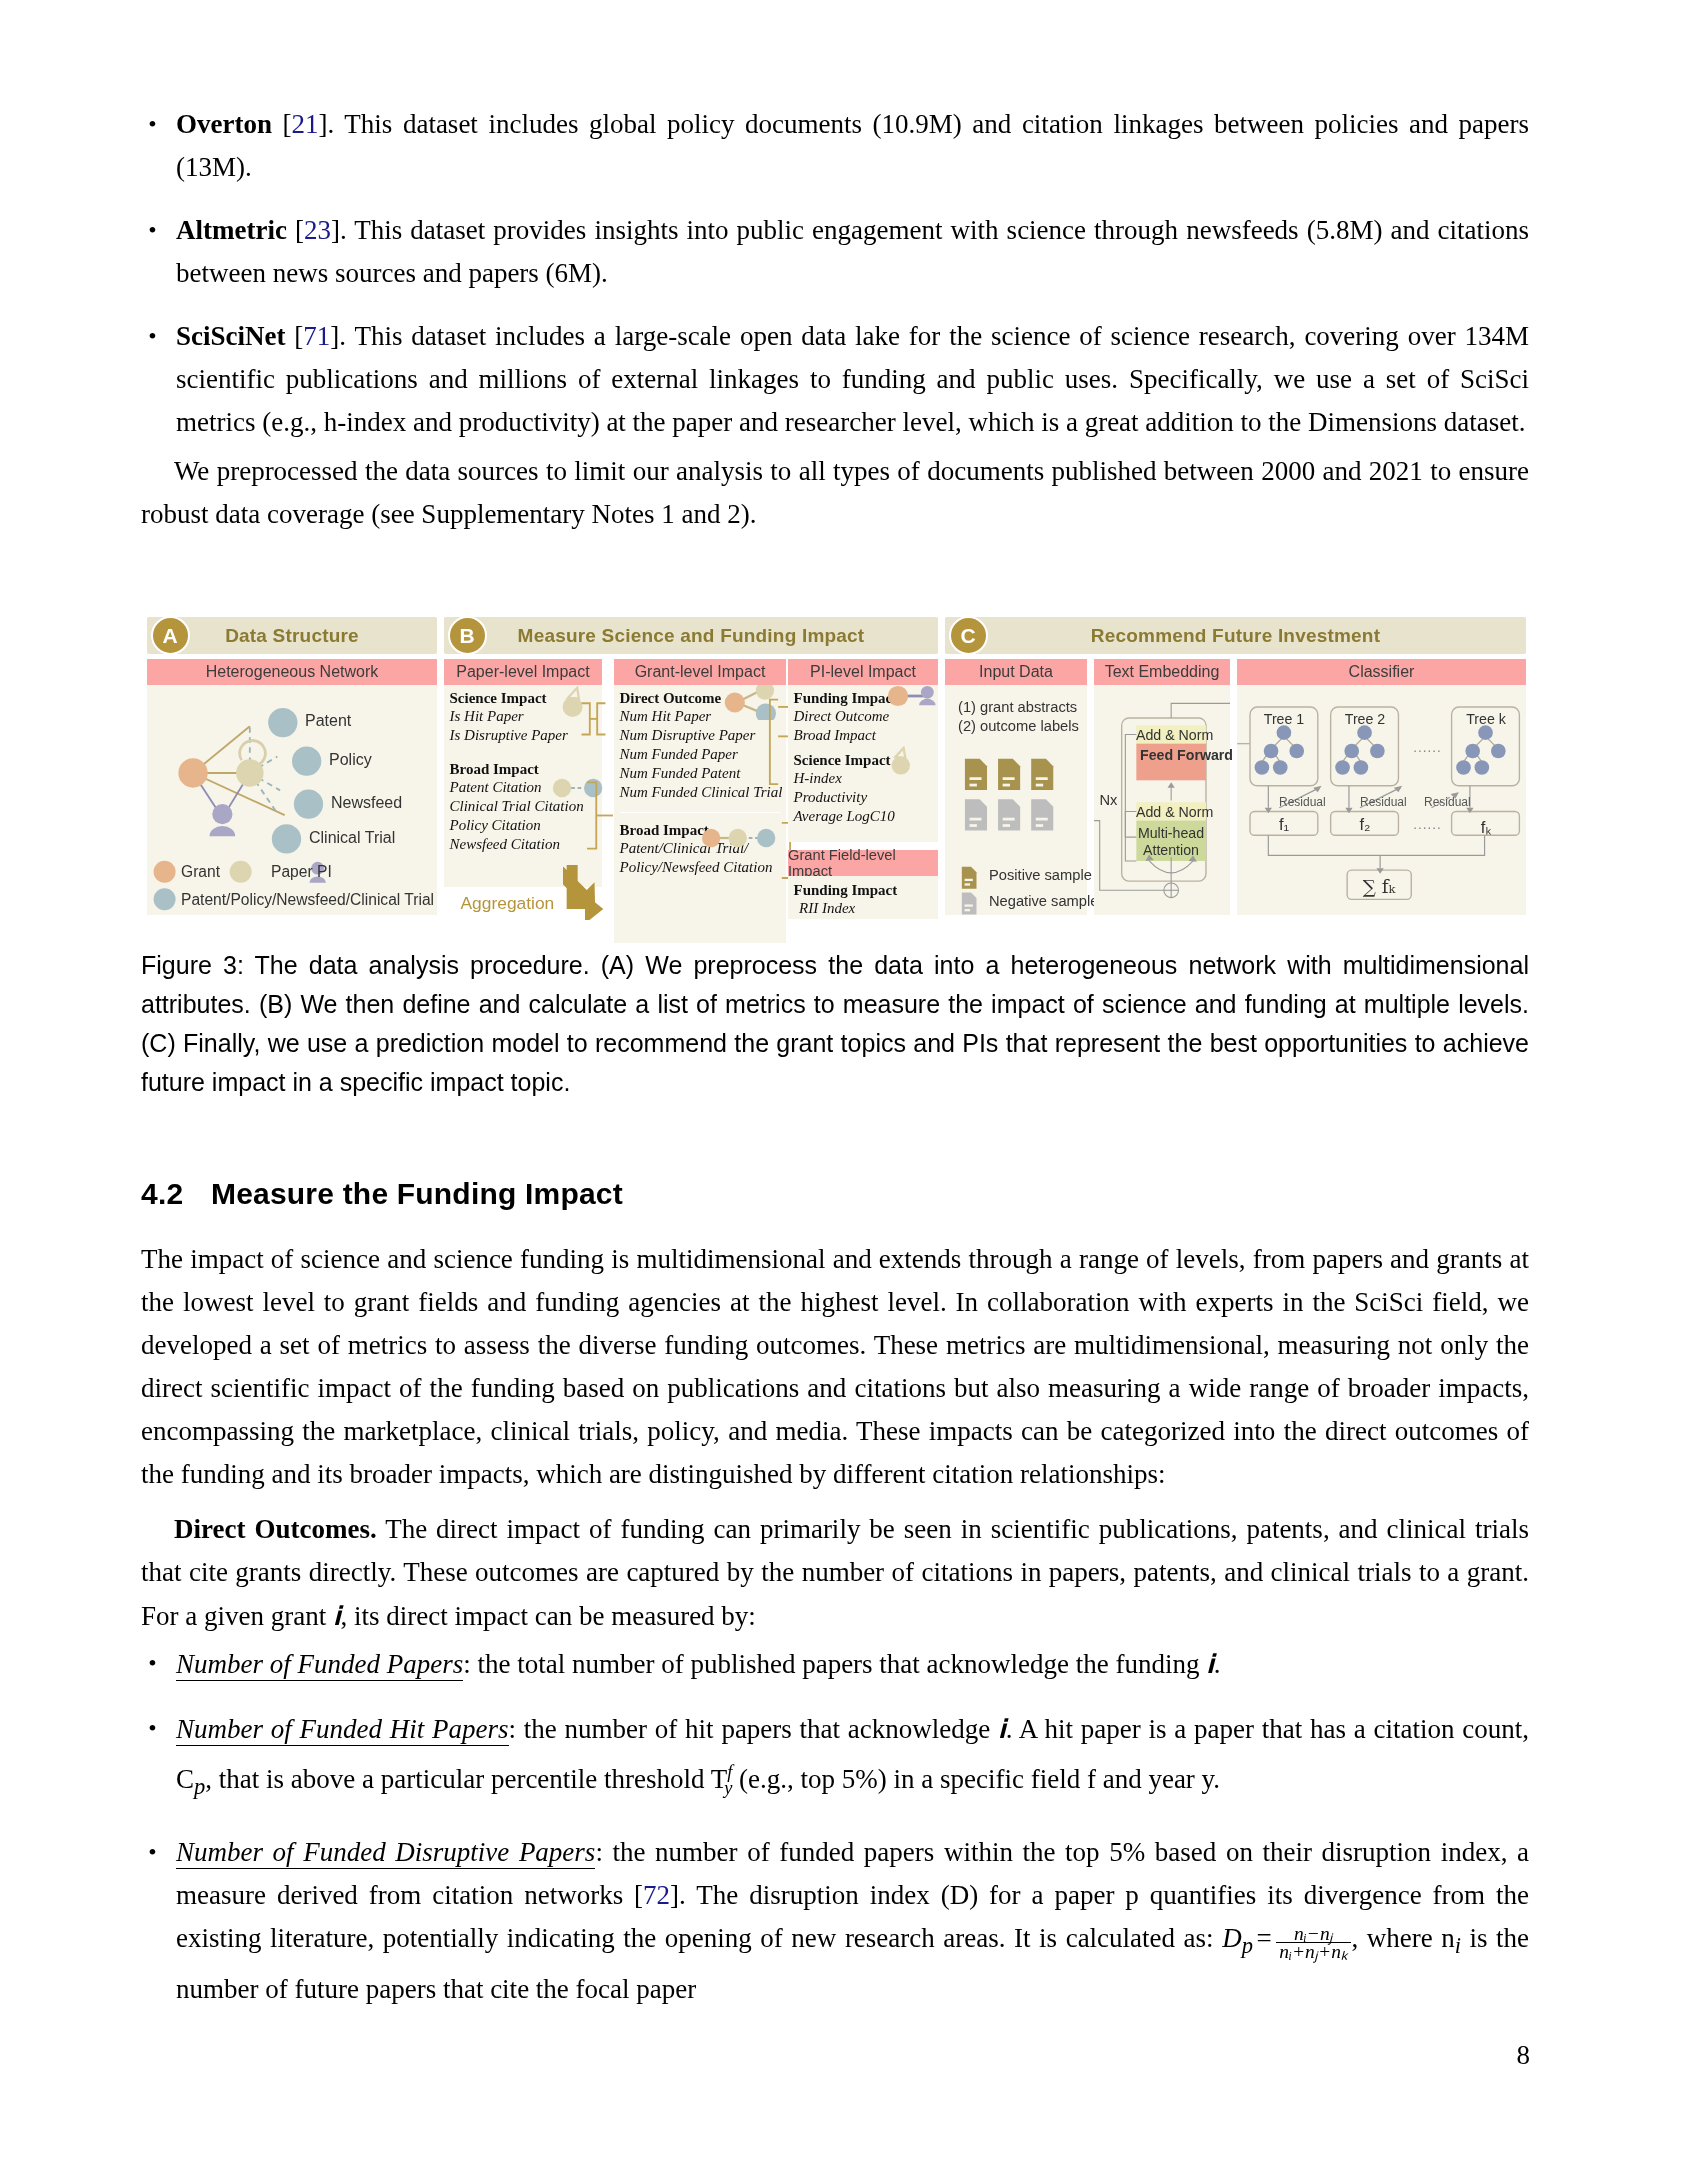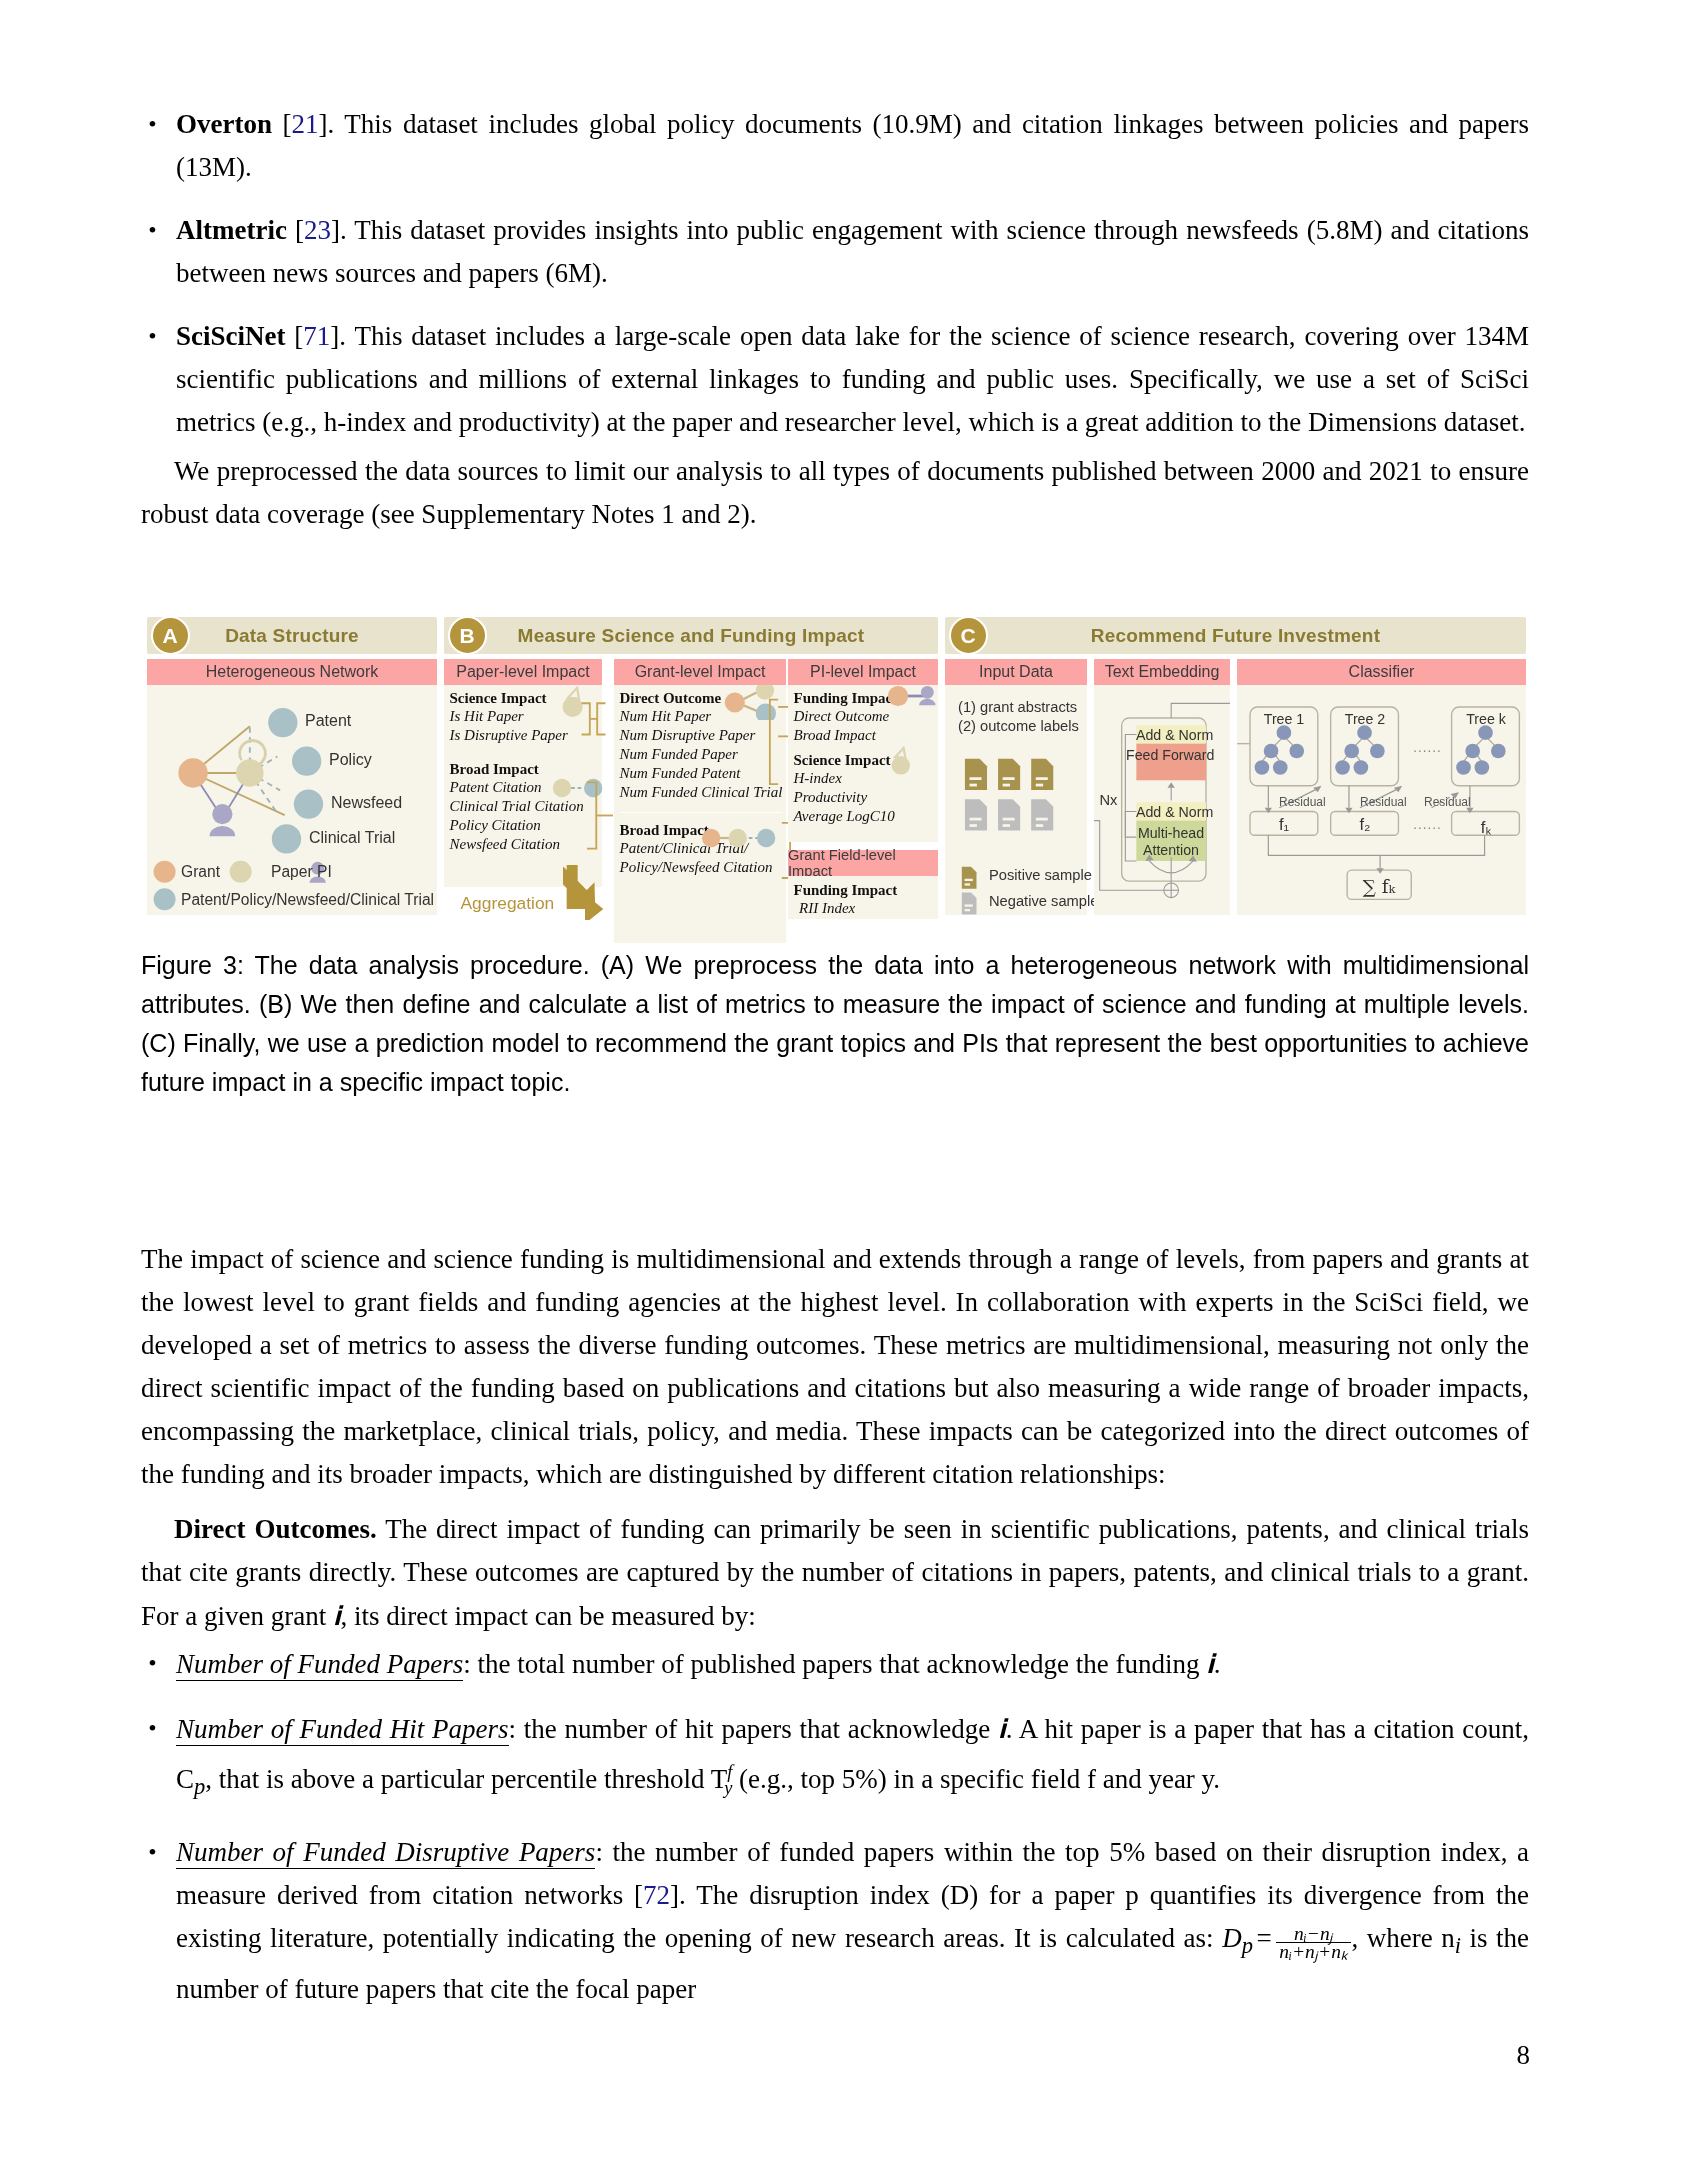--- a/index.html
+++ b/index.html
@@ -310,21 +310,21 @@
               <path d="M56 192 l4 -7 l5 6 z" fill="#9a9a9a"></path>
               <path d="M103 192 l5 -6 l4 7 z" fill="#9a9a9a"></path>
               <circle cx="84" cy="224" r="8" fill="none" stroke="#9a9a9a" stroke-width="1.2"></circle>
               <line x1="76" y1="224" x2="92" y2="224" stroke="#9a9a9a" stroke-width="1.2"></line>
               <line x1="84" y1="216" x2="84" y2="232" stroke="#9a9a9a" stroke-width="1.2"></line>
               <path d="M84 216 v-24" stroke="#9a9a9a" stroke-width="1.2"></path>
               <path d="M-14 148 h20 v76 h70" fill="none" stroke="#9a9a9a" stroke-width="1.2"></path>
               <path d="M84 36 v-16 h70" fill="none" stroke="#9a9a9a" stroke-width="1.2"></path>
             </svg>
             <div class="ttl2" style="left:42px;top:42px;width:70px;">Add &amp; Norm</div>
-            <div class="ttl2" style="left:32px;top:62px;width:60px;line-height:16.5px;">Feed Forward</div>
+            <div class="ttl2" style="left:46px;top:62px;width:60px;line-height:16.5px;font-weight:bold;">Feed Forward</div>
             <div class="ttl2" style="left:42px;top:119px;width:70px;">Add &amp; Norm</div>
             <div class="ttl2" style="left:42px;top:140px;width:70px;line-height:17.4px;white-space:normal;">Multi-head Attention</div>
             <div class="smallnote" style="left:5.5px;top:107px;">Nx</div>
           </div>
         </div>
 
         <div style="position:absolute;left:292px;top:0;width:289px;">
           <div class="sub">Classifier</div>
           <div class="card" style="height:230px;position:relative;">
             <svg width="289" height="230" style="position:absolute;left:0;top:0;" viewBox="0 0 315 251">
@@ -405,20 +405,25 @@
       </div>
     </div>
   </div>
 
   <div class="col" style="top:946px;">
     <p class="cap">
       <span>Figure 3:</span><span> The data analysis procedure. (A) We preprocess the data into a heterogeneous network with multidimensional attributes. (B) We then define and calculate a list of metrics to measure the impact of science and funding at multiple levels. (C) Finally, we use a prediction model to recommend the grant topics and PIs that represent the best opportunities to achieve future impact in a specific impact topic.</span>
     </p>
   </div>
 
+  <div class="col" style="top:1177px;">
+    <h2 class="sec">
+      <span class="num">4.2</span><span>Measure the Funding Impact</span>
+    </h2>
+  </div>
 
   <div class="col" style="top:1238px;">
     <p class="body">The impact of science and science funding is multidimensional and extends through a range of levels, from papers and grants at the lowest level to grant fields and funding agencies at the highest level. In collaboration with experts in the SciSci field, we developed a set of metrics to assess the diverse funding outcomes. These metrics are multidimensional, measuring not only the direct scientific impact of the funding based on publications and citations but also measuring a wide range of broader impacts, encompassing the marketplace, clinical trials, policy, and media. These impacts can be categorized into the direct outcomes of the funding and its broader impacts, which are distinguished by different citation relationships:</p>
   </div>
 
   <div class="col" style="top:1508px;">
     <p class="body">
       <span class="ind"></span><b class="nm">Direct Outcomes.</b><span> The direct impact of funding can primarily be seen in scientific publications, patents, and clinical trials that cite grants directly. These outcomes are captured by the number of citations in papers, patents, and clinical trials to a grant. For a given grant </span><span class="cal">𝐢</span><span>, its direct impact can be measured by:</span>
     </p>
   </div>

